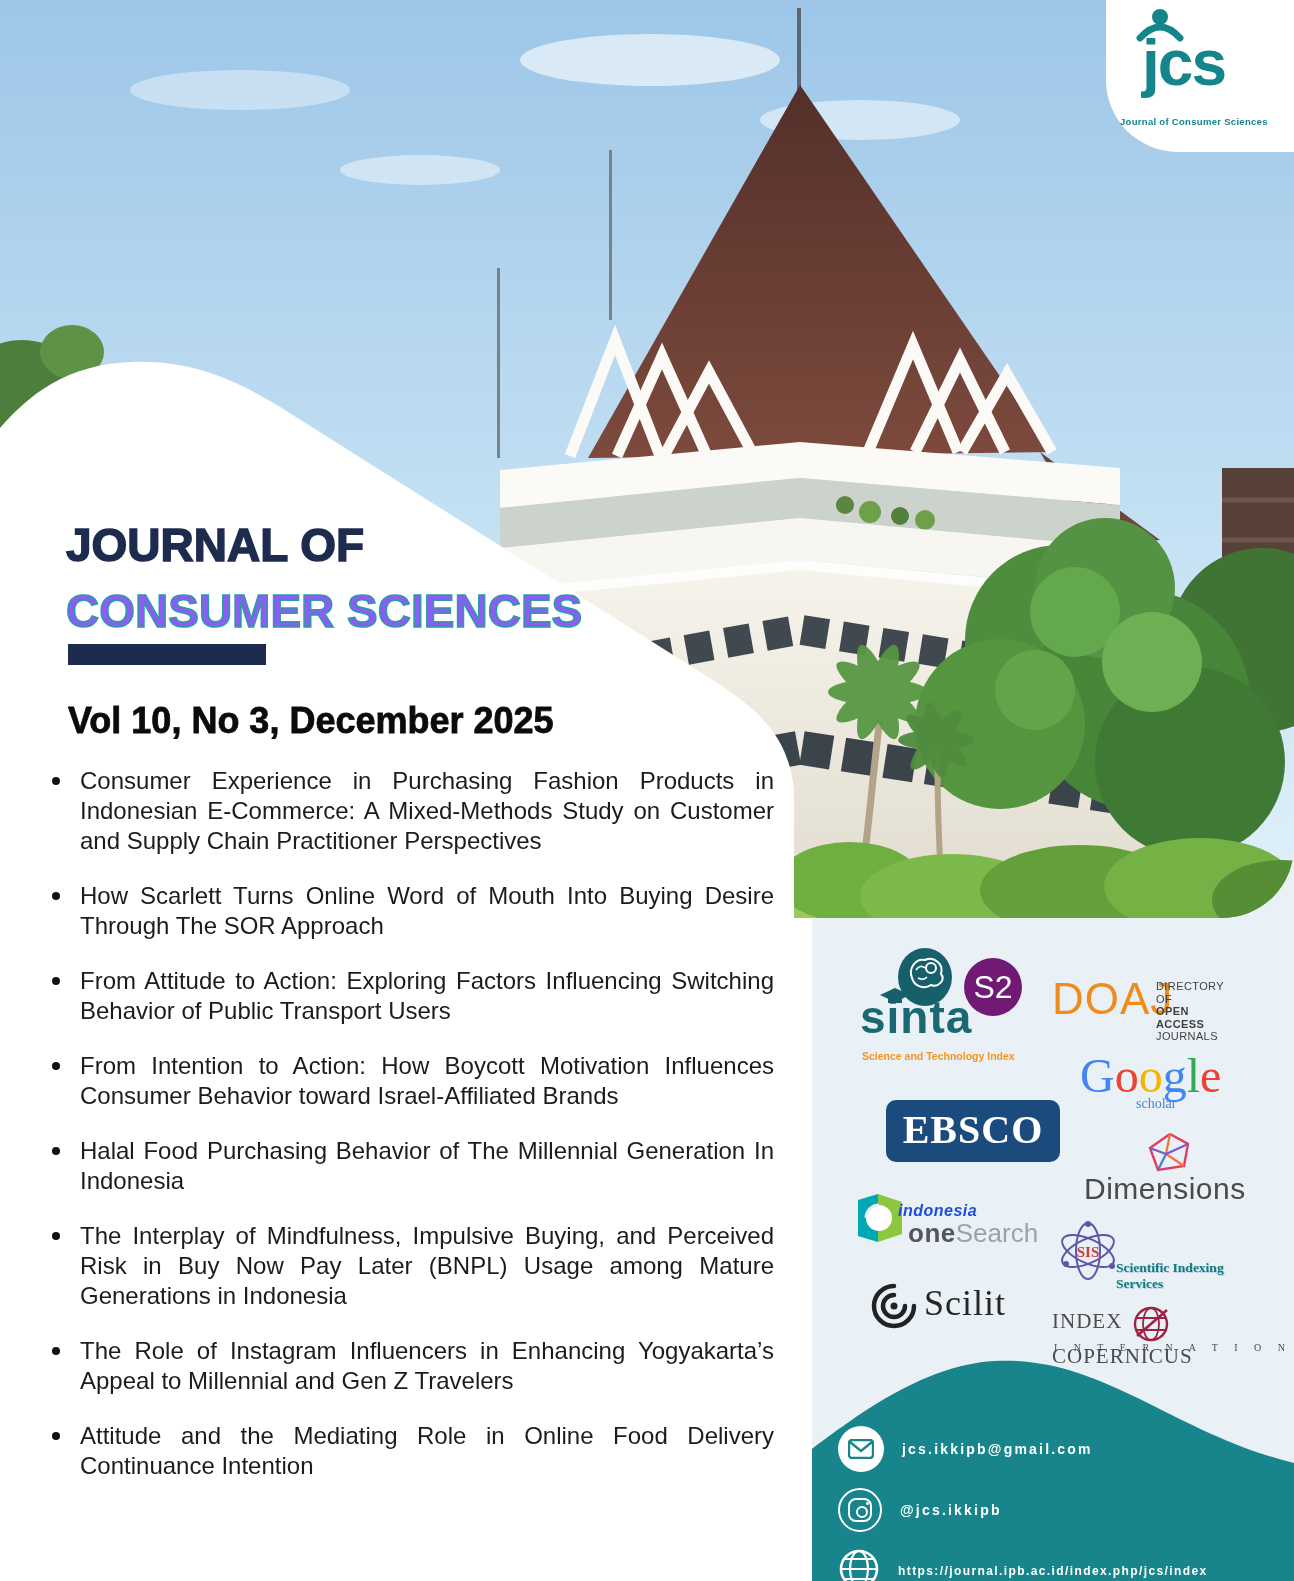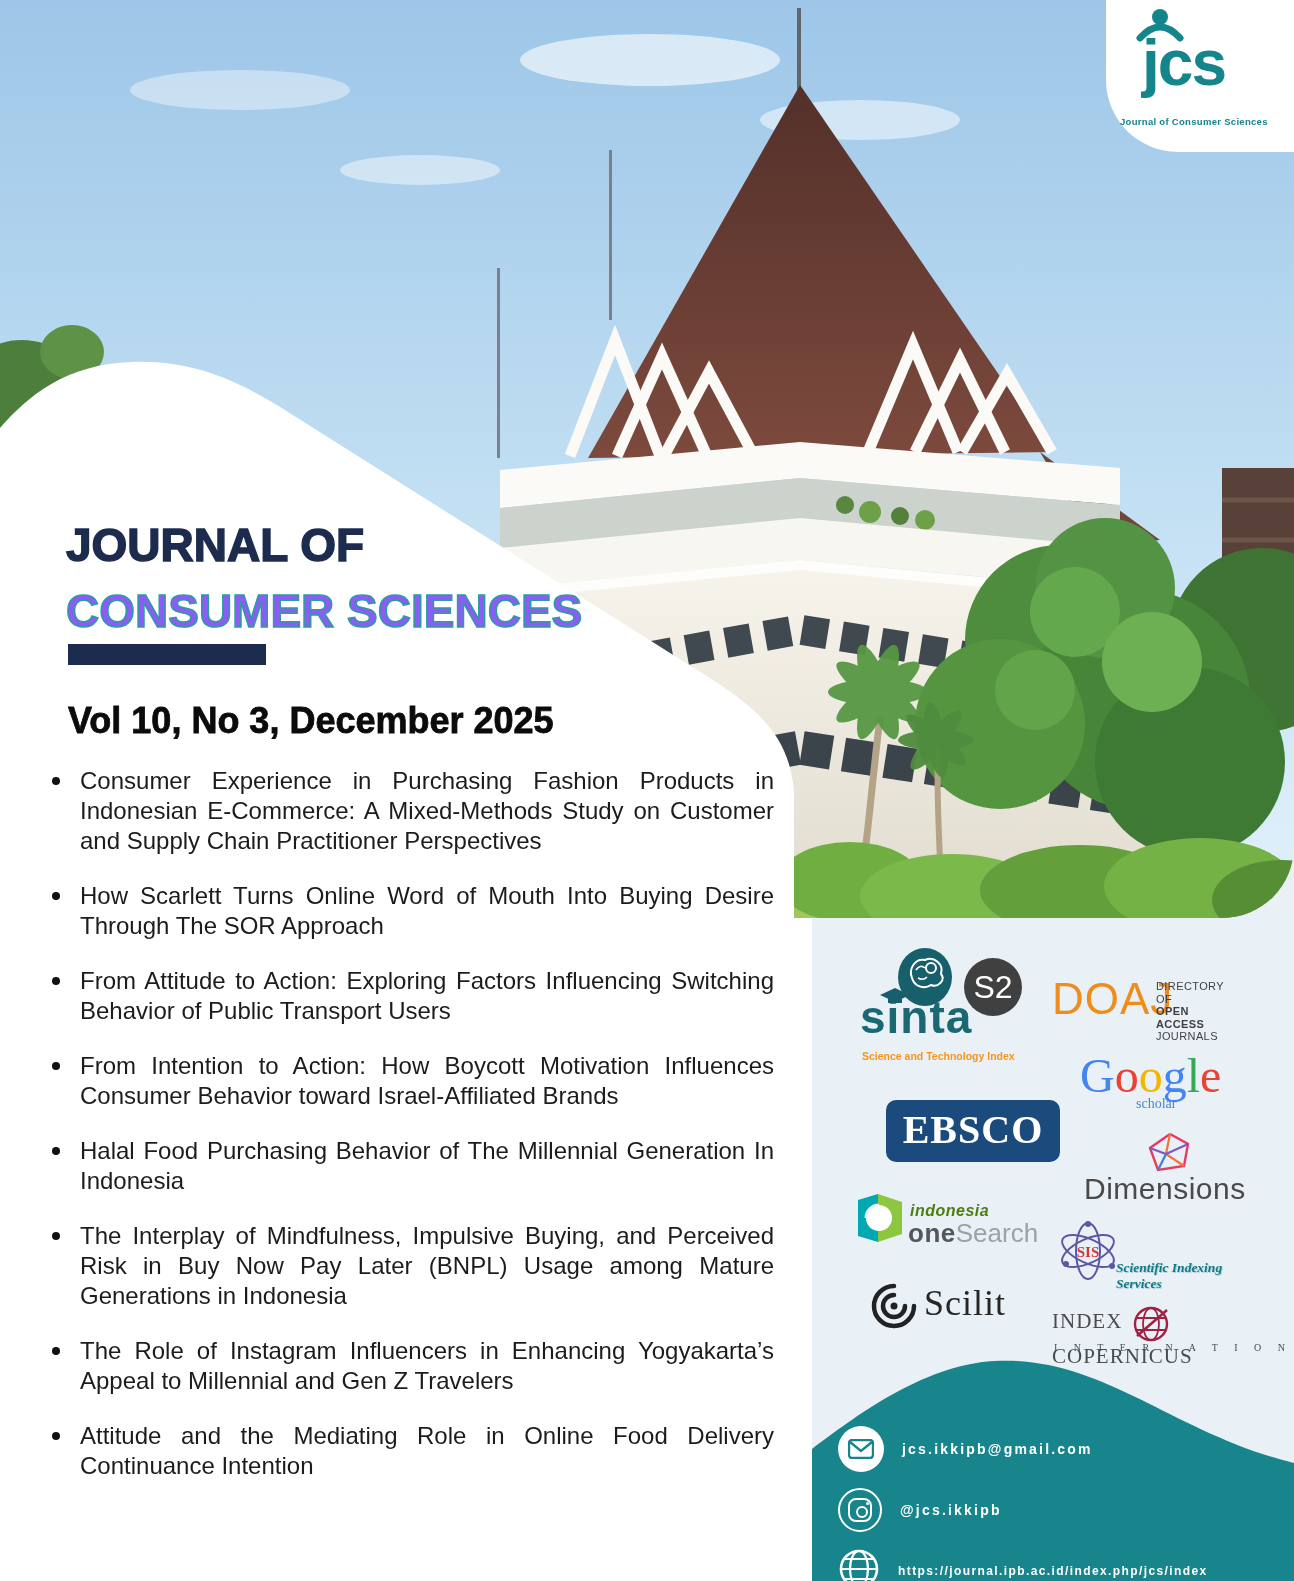--- a/index.html
+++ b/index.html
@@ -87,21 +87,21 @@
     position: absolute; left: 48px; top: 160px; font-size: 46px; font-weight: bold;
     color: #1b6872; letter-spacing: 1px;
   }
   .sinta-cap { position: absolute; left: 68px; top: 158px; }
   .sinta-tag {
     position: absolute; left: 50px; top: 220px; width: 180px;
     font-size: 10.5px; font-weight: bold; color: #f7941d; white-space: nowrap;
   }
   .s2-circle {
     position: absolute; left: 152px; top: 128px; width: 58px; height: 58px;
-    border-radius: 50%; background: #404040; color: #fff;
+    border-radius: 50%; background: #701a75; color: #fff;
     font-size: 32px; text-align: center; line-height: 58px; font-weight: normal;
   }
 
   
   .doaj-word {
     position: absolute; left: 240px; top: 144px; font-size: 44px; color: #ef8c1e;
     font-weight: normal; letter-spacing: 1px;
   }
   .doaj-stack { position: absolute; left: 344px; top: 150px; color: #3f3f41; }
   .doaj-stack div { font-size: 11px; line-height: 12.5px; letter-spacing: .4px; }
@@ -127,32 +127,32 @@
   
   .dim-icon { position: absolute; left: 332px; top: 302px; }
   .dim-word {
     position: absolute; left: 272px; top: 342px; font-size: 30px; color: #4a4a4a;
     letter-spacing: .5px;
   }
 
   
   .ones-icon { position: absolute; left: 42px; top: 362px; }
   .ones-country {
-    position: absolute; left: 98px; top: 372px; font-size: 16px; color: #4d7c0f;
+    position: absolute; left: 86px; top: 372px; font-size: 16px; color: #1d4ed8;
     font-style: italic; font-weight: bold; letter-spacing: .5px;
   }
   .ones-word { position: absolute; left: 96px; top: 388px; font-size: 26px; }
   .ones-word .one { font-weight: bold; color: #55565a; letter-spacing: .5px; }
   .ones-word .search { color: #9fa1a4; }
 
   
   .sis-icon { position: absolute; left: 244px; top: 386px; }
   .sis-tag {
     position: absolute; left: 304px; top: 430px; width: 155px;
-    font-family: "Liberation Serif", serif; font-style: italic; font-weight: bold;
+    font-family: "Liberation Serif", serif; font-weight: bold;
     font-size: 13.5px; color: #0c7d82; text-shadow: 1px 1px 0 #bcd;
   }
 
   
   .scilit-icon { position: absolute; left: 58px; top: 452px; }
   .scilit-word {
     position: absolute; left: 112px; top: 452px; font-size: 36px; color: #262626;
     letter-spacing: 1px; font-weight: normal; font-family: Liberation Serif, serif;
   }
 

